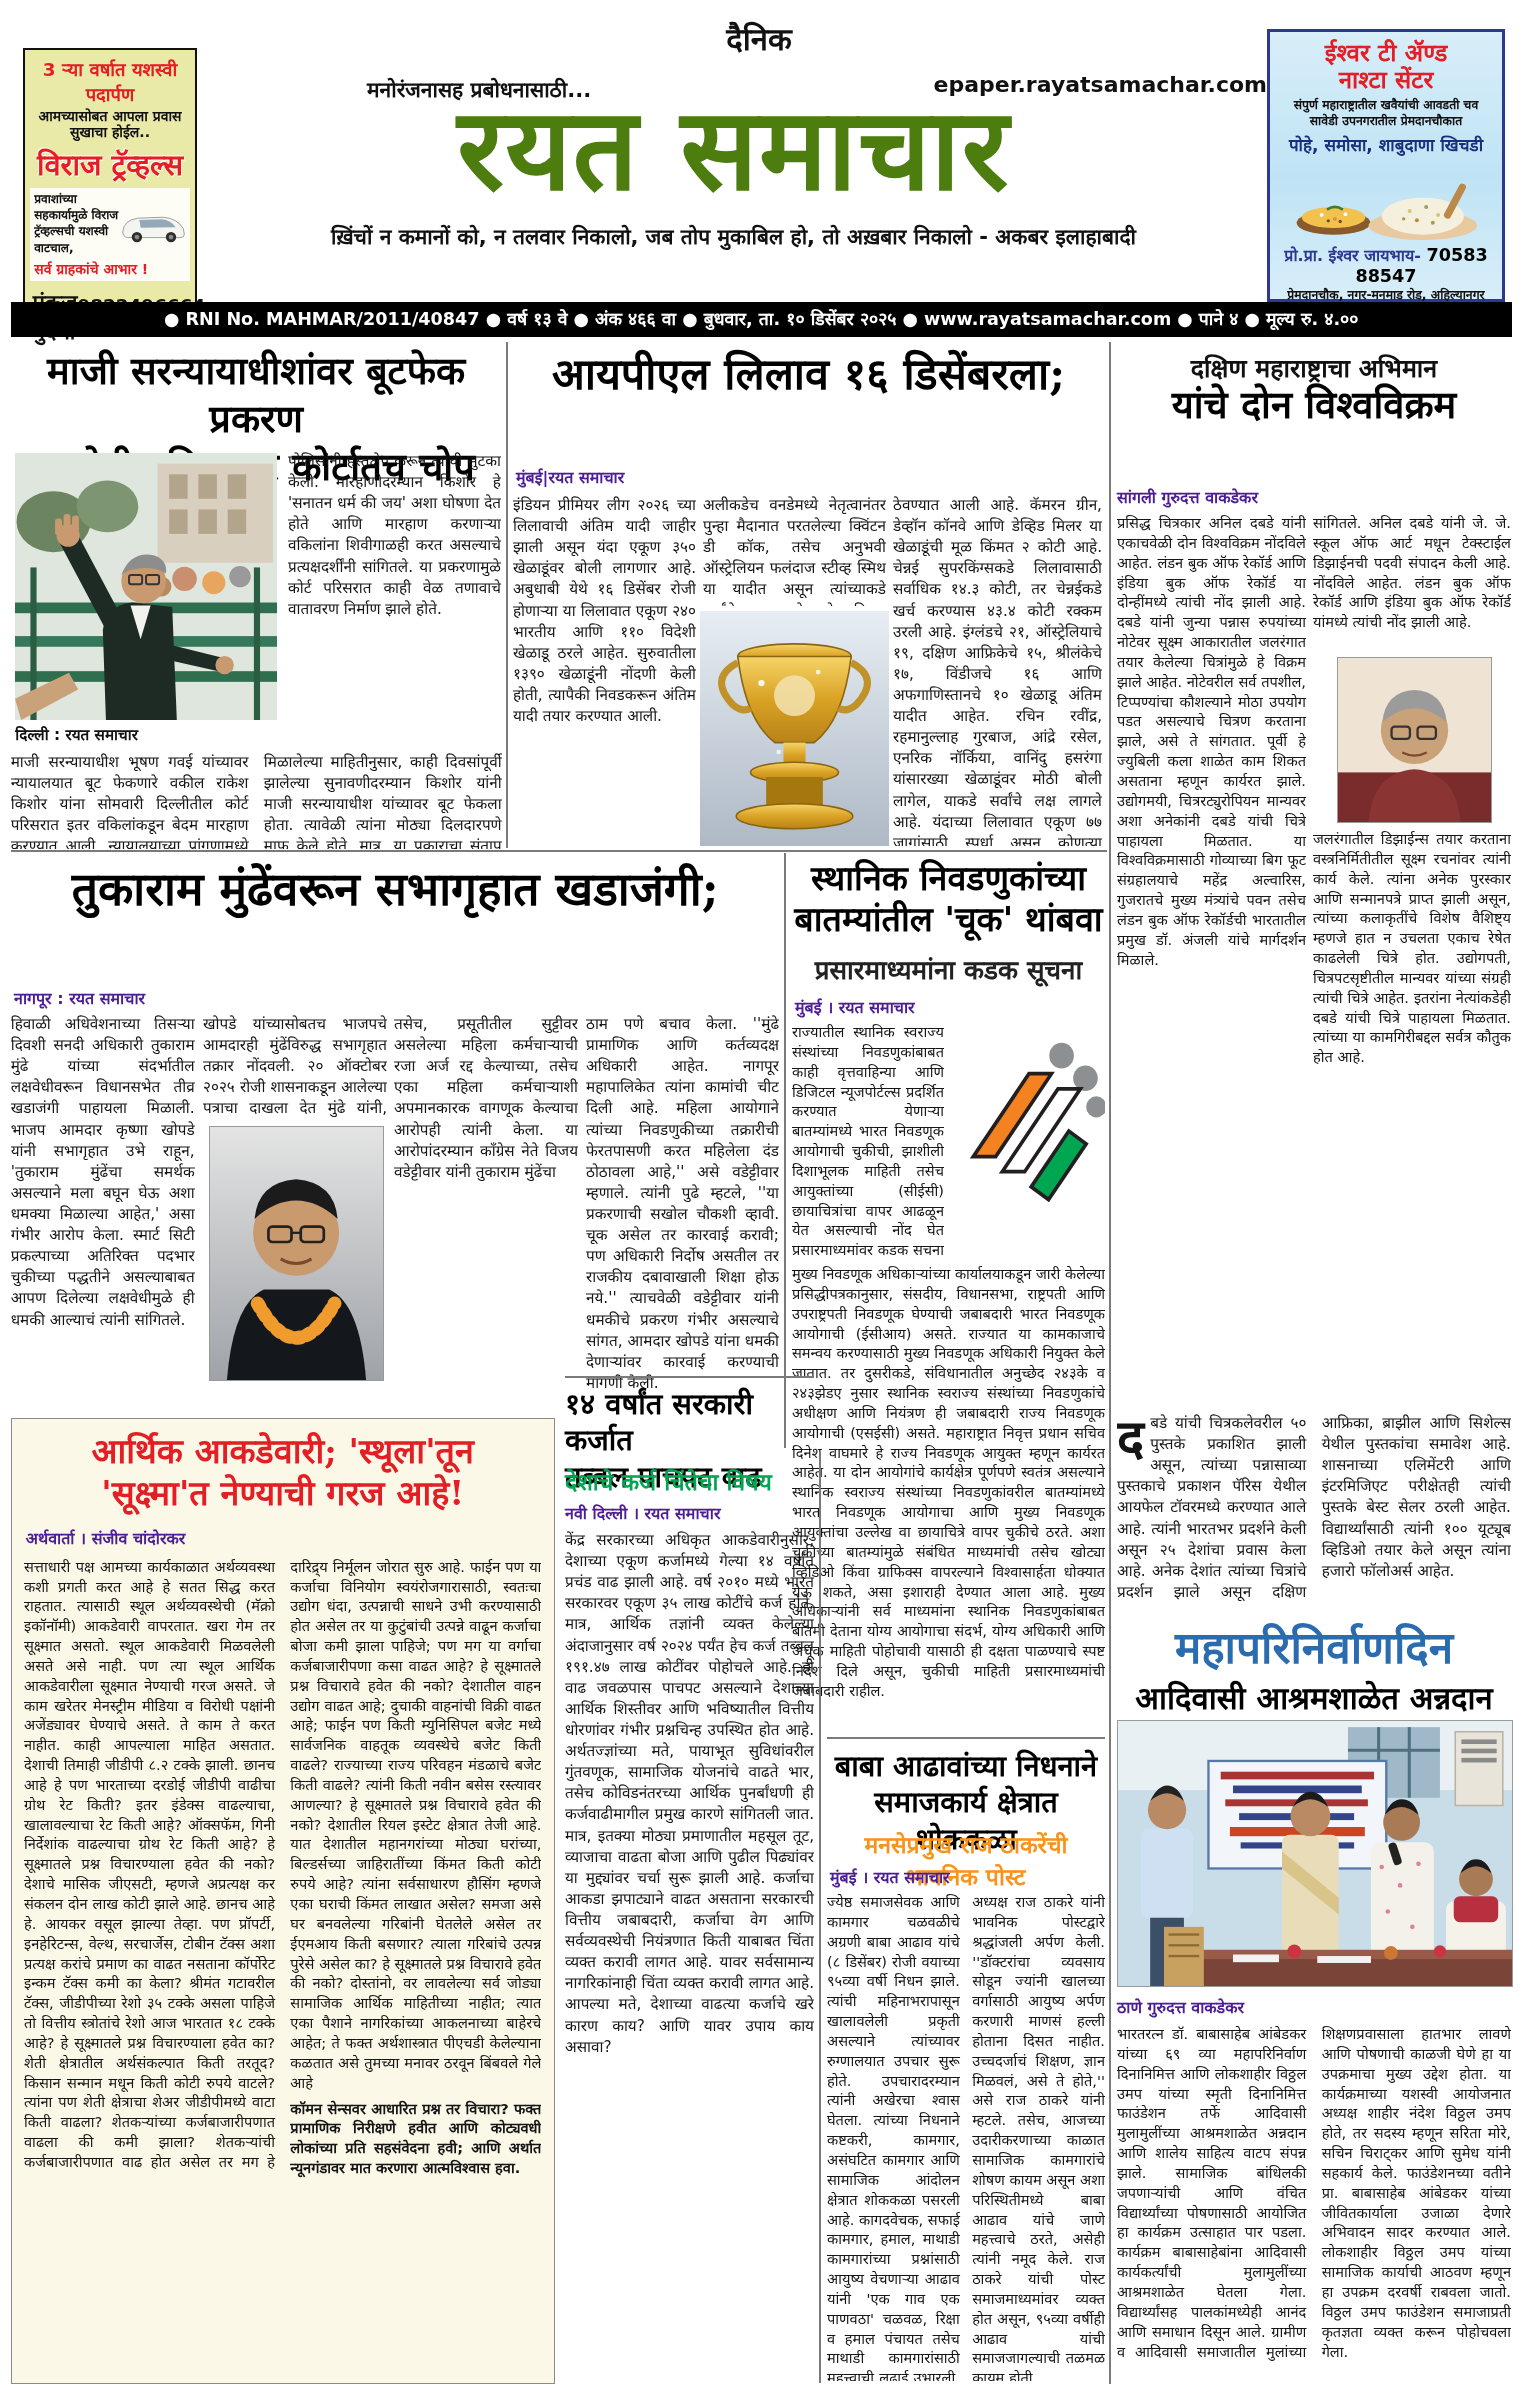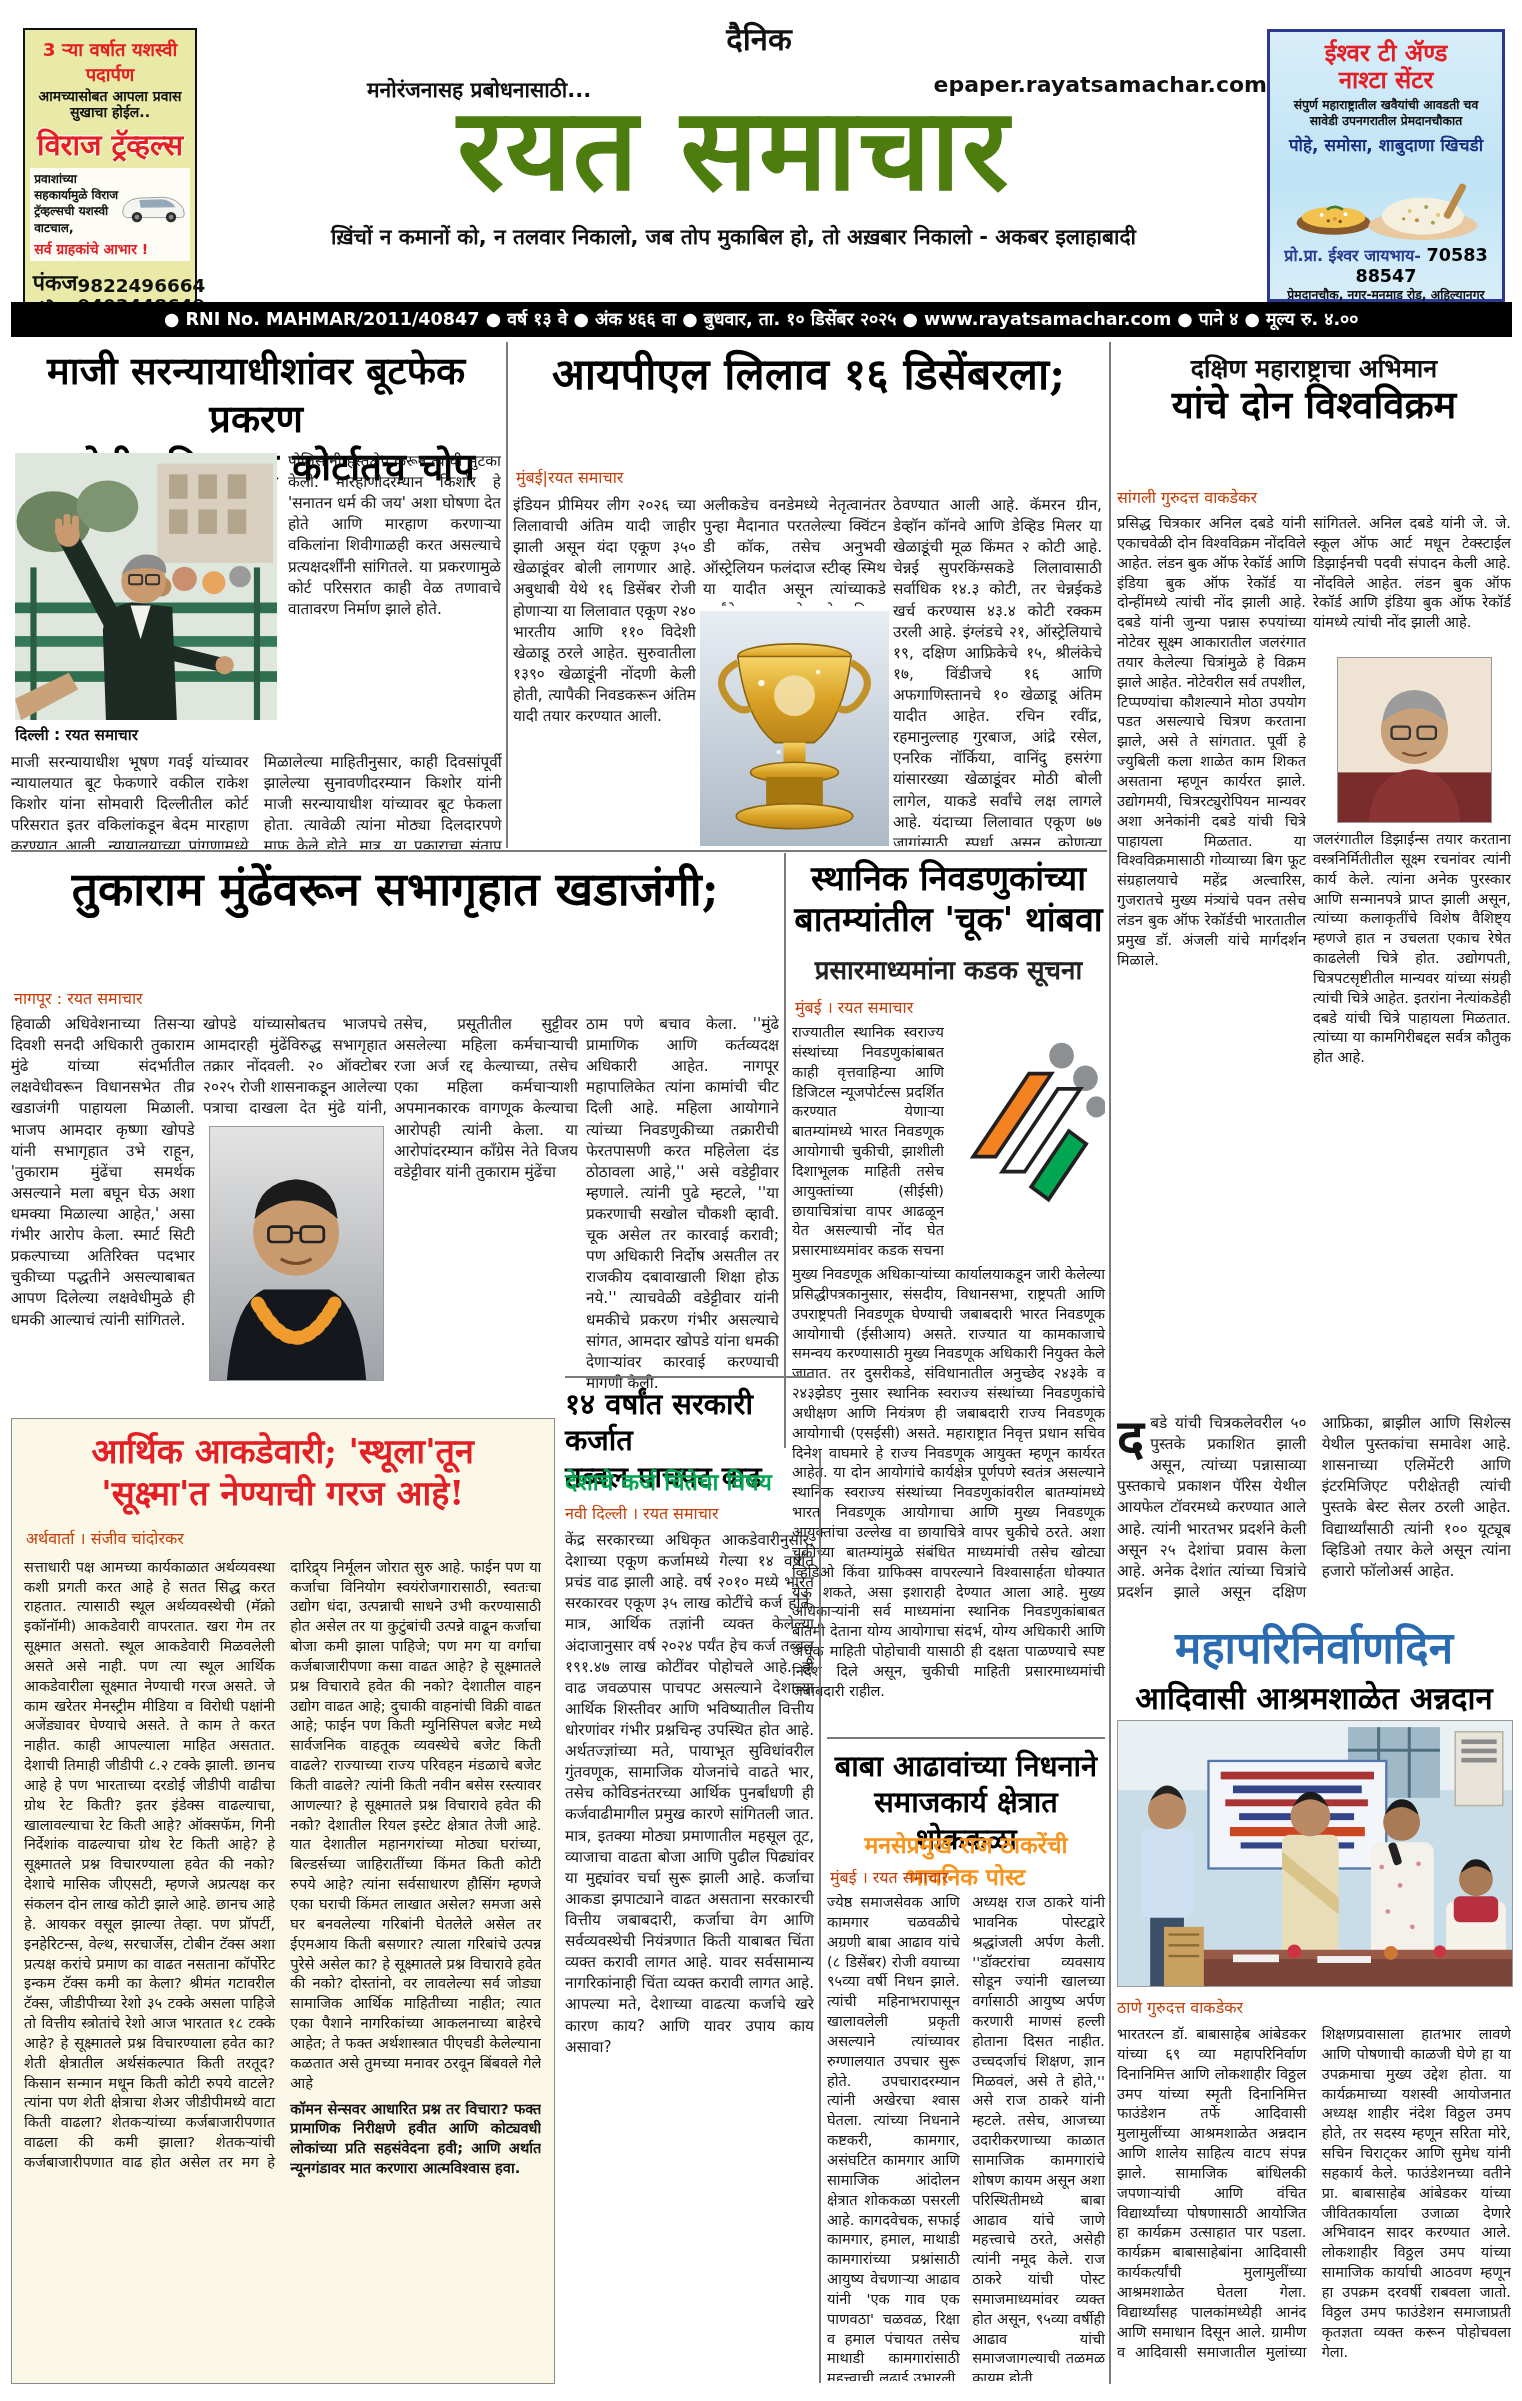--- a/index.html
+++ b/index.html
@@ -5,33 +5,33 @@
   html,body{margin:0;padding:0;background:#e9e9e9;}
   #page{position:relative;width:1522px;height:2401px;background:#ffffff;
         font-family:"DejaVu Sans","Liberation Sans",sans-serif;color:#111;overflow:hidden;}
   .abs{position:absolute;}
   .c{text-align:center;}
   .j{text-align:justify;text-justify:inter-word;}
   .bold{font-weight:bold;}
   .clip{overflow:hidden;}
   .body-text{font-size:15.3px;line-height:1.38;color:#151515;}
   .body-sm{font-size:14.6px;line-height:1.36;color:#151515;}
-  .byline{font-weight:normal;font-size:16px;color:#c2410c;}
+  .byline{font-weight:bold;font-size:16px;color:#4c1d95;}
   .vline{width:1.5px;background:#7a7a7a;}
   .hline{height:1.5px;background:#7a7a7a;}
   
   .mast-title{font-size:114px;font-weight:800;color:#4d7c0f;line-height:1;letter-spacing:1.5px;
               font-family:"DejaVu Serif","Liberation Serif",serif;white-space:nowrap;}
   .mast-daily{font-size:31px;font-weight:bold;}
   .mast-slogan{font-size:21px;font-weight:bold;}
   .mast-site{font-size:22px;font-weight:bold;}
   .mast-tag{font-size:21px;font-weight:bold;}
   .mast-editor{font-size:18.4px;font-weight:bold;}
   
-  .adL{background:#e9eaa8;border:2.3px solid #111;}
+  .adL{background:#e9eaa8;border:2.3px solid #111;margin-top:20px;}
   .adL .l1{color:#e31e24;font-size:18.4px;font-weight:800;}
   .adL .l2{font-size:14px;font-weight:bold;line-height:1.2;}
   .adL .brand{color:#e31e24;font-size:29px;font-weight:800;text-shadow:0.8px 0.8px 0 #fff,-0.8px -0.8px 0 #fff;}
   .adL .mid{background:#fdfdf5;margin:4.6px 4.6px 0 4.6px;padding:3.1px 4.6px;min-height:83px;position:relative;}
   .adL .l3{font-size:12px;font-weight:bold;line-height:1.35;width:92px;}
   .adL .l4{color:#e31e24;font-size:14px;font-weight:800;margin-top:3.1px;}
   .adL .owner{font-size:21.5px;font-weight:800;}
   .adL .phones{font-size:18.4px;font-weight:800;line-height:1.1;}
   .adR{background:linear-gradient(180deg,#d8eef9,#bfe3f5 55%,#d8eef9);border:3.1px solid #2b3990;}
   .adR .t{color:#e31e24;font-size:24px;font-weight:800;line-height:1.12;}

